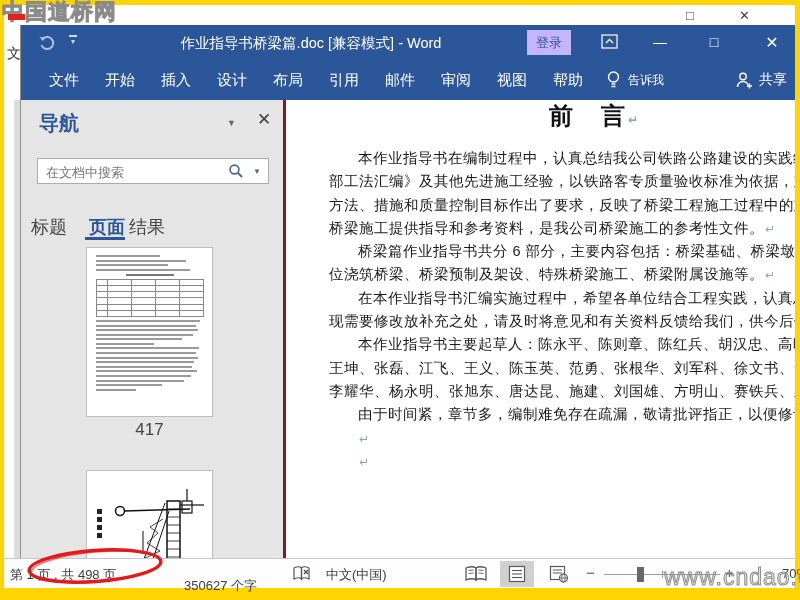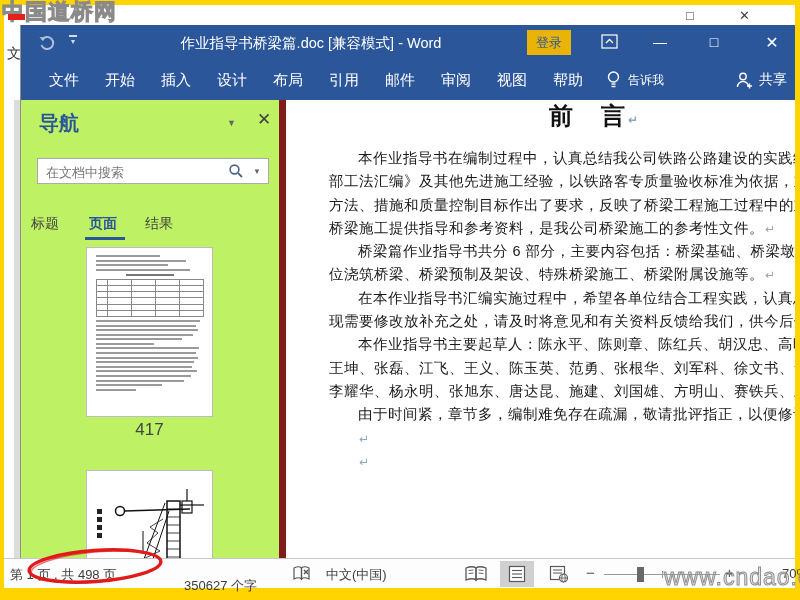--- a/index.html
+++ b/index.html
@@ -15,42 +15,42 @@
   .bg-btn{position:absolute;top:3px;font-size:13px;color:#444;}
   .bg-menu{position:absolute;left:3px;top:40px;font-size:14px;color:#333;}
   .bg-band{position:absolute;left:10px;top:95px;width:6px;height:458px;background:#dcdcdc;}
   
   .word-window{position:absolute;left:20px;top:25px;width:775px;height:533px;z-index:2;background:#fff;border-left:1px solid #8f8f8f;box-sizing:border-box;}
   .titlebar{position:absolute;left:0;top:0;right:0;height:35px;background:#2b579a;}
   .qat-undo{position:absolute;left:16px;top:7px;}
   .qat-caret{position:absolute;left:48px;top:10px;color:#cfdcf0;font-size:8px;line-height:8px;text-align:center;}
   .qat-caret .bar{display:block;width:8px;height:1.5px;background:#cfdcf0;margin:0 auto 1px auto;}
   .win-title{position:absolute;left:120px;top:9px;width:340px;text-align:center;color:#ffffff;font-size:14.5px;white-space:nowrap;}
-  .signin{position:absolute;left:506px;top:5px;width:44px;height:25px;background:#eab308;color:#2b579a;font-size:13px;line-height:25px;text-align:center;}
+  .signin{position:absolute;left:506px;top:5px;width:44px;height:25px;background:#c4b5fd;color:#2b579a;font-size:13px;line-height:25px;text-align:center;}
   .ribbonopts{position:absolute;left:580px;top:8px;}
   .cap-btn{position:absolute;top:0;width:34px;height:35px;color:#ffffff;text-align:center;line-height:35px;font-size:14px;}
   
   .tabrow{position:absolute;left:0;top:35px;right:0;height:40px;background:#2b579a;display:flex;align-items:center;padding-left:15px;box-sizing:border-box;}
   .rtab{color:#ffffff;font-size:15px;padding:0 13px;line-height:40px;white-space:nowrap;}
   .tellme{display:flex;align-items:center;margin-left:10px;color:#fff;font-size:12px;white-space:nowrap;}
   .tellme svg{margin-right:7px;}
   .share{display:flex;align-items:center;margin-left:auto;margin-right:8px;color:#fff;font-size:14px;white-space:nowrap;}
   .share svg{margin-right:5px;}
   
   .main{position:absolute;left:0;top:75px;right:0;height:458px;display:flex;}
-  .navpane{position:relative;width:265px;min-width:265px;background:#bef264;border-right:7px solid #7f1d1d;box-sizing:border-box;overflow:hidden;}
+  .navpane{position:relative;width:265px;min-width:265px;background:#e5e5e5;border-right:3px solid #7f1d1d;box-sizing:border-box;overflow:hidden;}
   .nav-title{position:absolute;left:18px;top:10px;font-size:20px;font-weight:600;color:#2b579a;}
   .nav-caret{position:absolute;left:206px;top:18px;font-size:9px;color:#666;}
   .nav-close{position:absolute;left:236px;top:9px;font-size:17px;color:#444;}
   .searchbox{position:absolute;left:16px;top:58px;width:232px;height:26px;background:#fff;border:1px solid #ababab;box-sizing:border-box;}
   .searchbox input{position:absolute;left:6px;top:2px;width:165px;height:20px;border:none;outline:none;font-size:13px;color:#555;background:transparent;font-family:inherit;}
   .searchbox input::placeholder{color:#767676;opacity:1;}
   .search-mag{position:absolute;right:24px;top:4px;}
   .search-caret{position:absolute;right:7px;top:8px;font-size:8px;color:#666;}
-  .navtab{position:absolute;top:115px;font-size:14px;color:#444;}
+  .navtab{position:absolute;top:115px;font-size:18px;color:#444;}
   .navtab.active{color:#2b579a;font-weight:700;}
   .navtab-underline{position:absolute;left:64px;top:137px;width:40px;height:3px;background:#2b579a;}
   .thumb{position:absolute;left:65px;width:127px;background:#ffffff;border:1px solid #bdbdbd;box-sizing:border-box;overflow:hidden;}
   .thumb1{top:147px;height:170px;padding:7px 9px;}
   .thumb2{top:370px;height:120px;}
   .tbar{height:2px;background:#9a9a9a;margin:0 0 2.6px 0;}
   .tcaption{height:2px;background:#777;margin:3px auto 3px auto;}
   .tgrid{background:#888;display:grid;grid-template-columns:10px repeat(4,1fr);gap:1px;padding:1px;width:106px;margin:1px 0 3px 0;}
   .tgrid span{background:#fff;height:5.2px;}
   .thumb-label{position:absolute;left:65px;top:320px;width:127px;text-align:center;font-size:17px;color:#444;}
@@ -155,21 +155,21 @@
           <svg width="16" height="16" viewBox="0 0 16 16">
             <circle cx="6.5" cy="6.5" r="4.4" fill="none" stroke="#4d648d" stroke-width="1.6"></circle>
             <line x1="10" y1="10" x2="14" y2="14" stroke="#4d648d" stroke-width="1.8"></line>
           </svg>
         </span>
         <span class="search-caret">▼</span>
       </div>
 
       <span class="navtab" style="left:10px;">标题</span>
       <span class="navtab active" style="left:68px;">页面</span>
-      <span class="navtab" style="left:124px;">结果</span>
+      <span class="navtab" style="left:108px;">结果</span>
       <div class="navtab-underline"></div>
 
       <div class="thumb thumb1" id="thumb1">
           <div class="tbar" style="width: 64px;"></div>
           <div class="tbar" style="width: 90px;"></div>
           <div class="tbar" style="width: 72px;"></div>
           <div class="tbar" style="width: 94px;"></div>
           <div class="tcaption" style="width: 48px;"></div>
           <div class="tgrid">
             <span></span>

